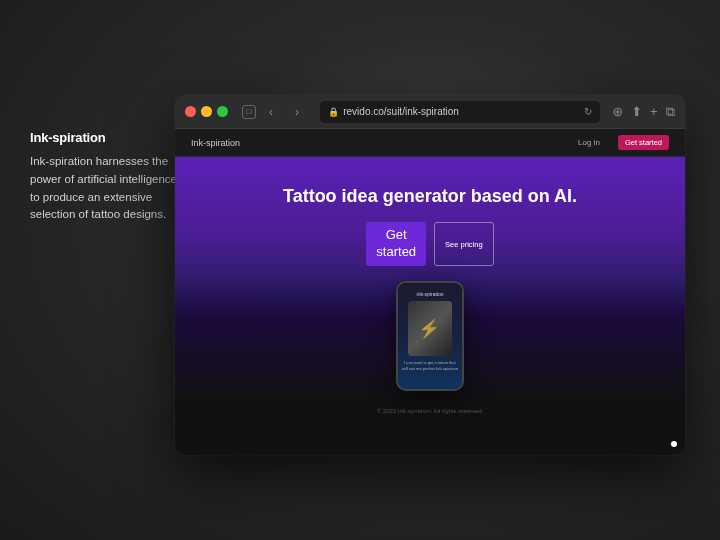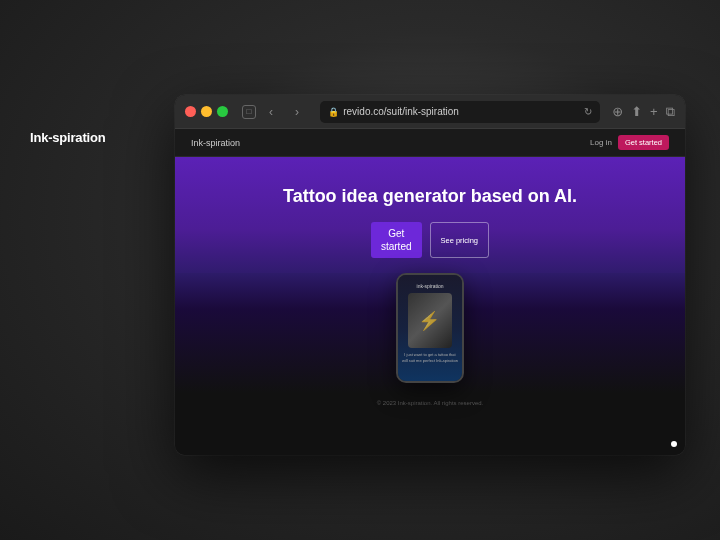--- a/index.html
+++ b/index.html
@@ -160,21 +160,21 @@
 
     .site-logo {
       font-size: 9px;
       color: #ccc;
       font-weight: 500;
     }
 
     .site-nav-actions {
       display: flex;
       align-items: center;
-      gap: 6px;
+      gap: 18px;
       margin-left: 20px;
     }
 
     .nav-login {
       font-size: 8px;
       color: #aaa;
     }
 
     .nav-cta {
       background: #be185d;
@@ -202,21 +202,21 @@
 
     .hero-buttons {
       display: flex;
       justify-content: center;
       gap: 8px;
     }
 
     .hero-btn-primary {
       background: #6d28d9;
       color: white;
-      font-size: 10px;
+      font-size: 13px;
       padding: 5px 10px;
       border-radius: 3px;
       border: none;
       font-weight: 500;
       line-height: 1.3;
       text-align: center;
     }
 
     .hero-btn-secondary {
       background: transparent;
@@ -315,20 +315,21 @@
       height: 6px;
       background: white;
       border-radius: 50%;
     }
   </style>
 </head>
 <body>
 
 <div class="left-panel">
   <div class="project-title">Ink-spiration</div>
+  <div class="project-desc">Ink-spiration harnesses the power of artificial intelligence to produce an extensive selection of tattoo designs.</div>
 </div>
 
 <div class="browser-window">
 
   <div class="browser-titlebar">
     <div class="traffic-lights">
       <div class="traffic-light red"></div>
       <div class="traffic-light yellow"></div>
       <div class="traffic-light green"></div>
     </div>

